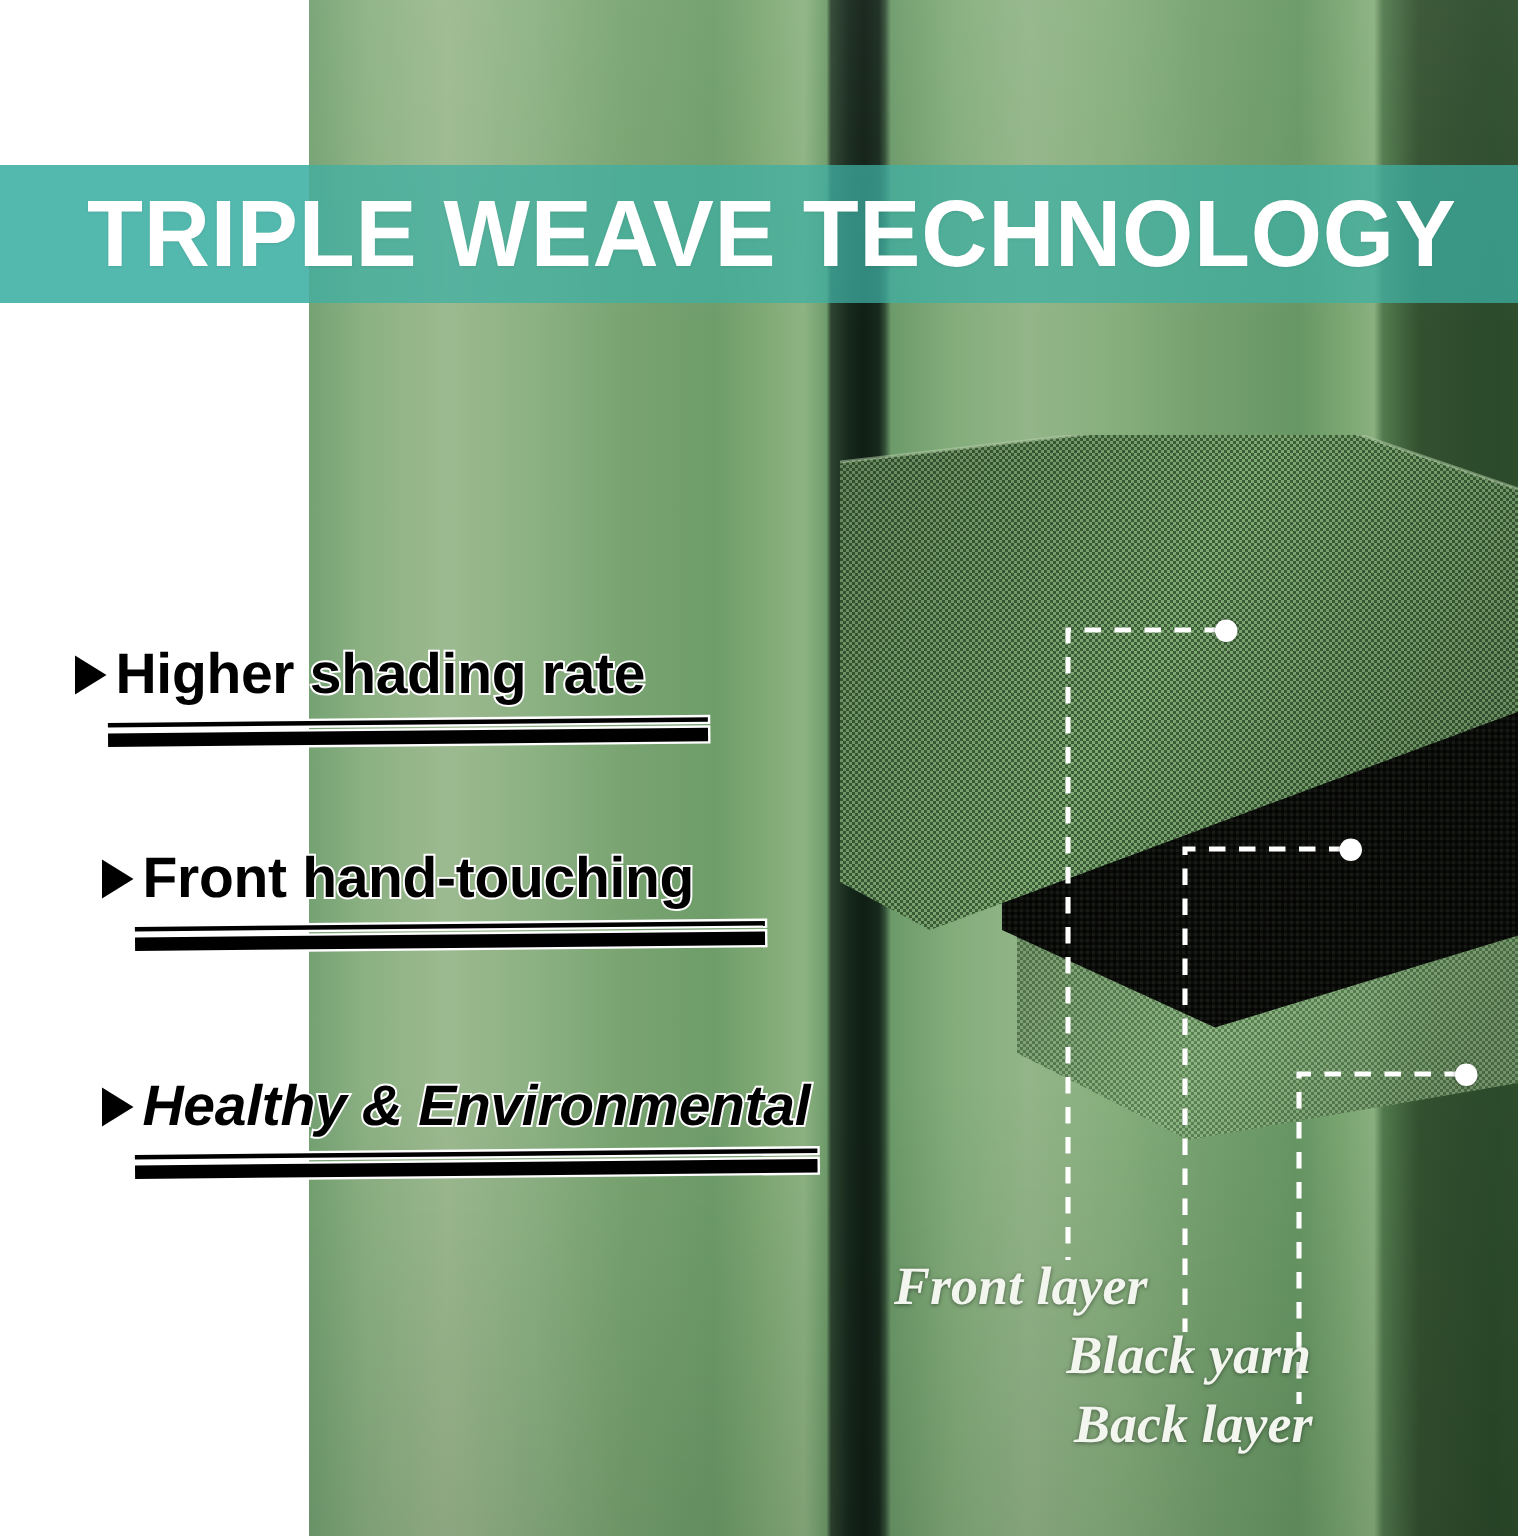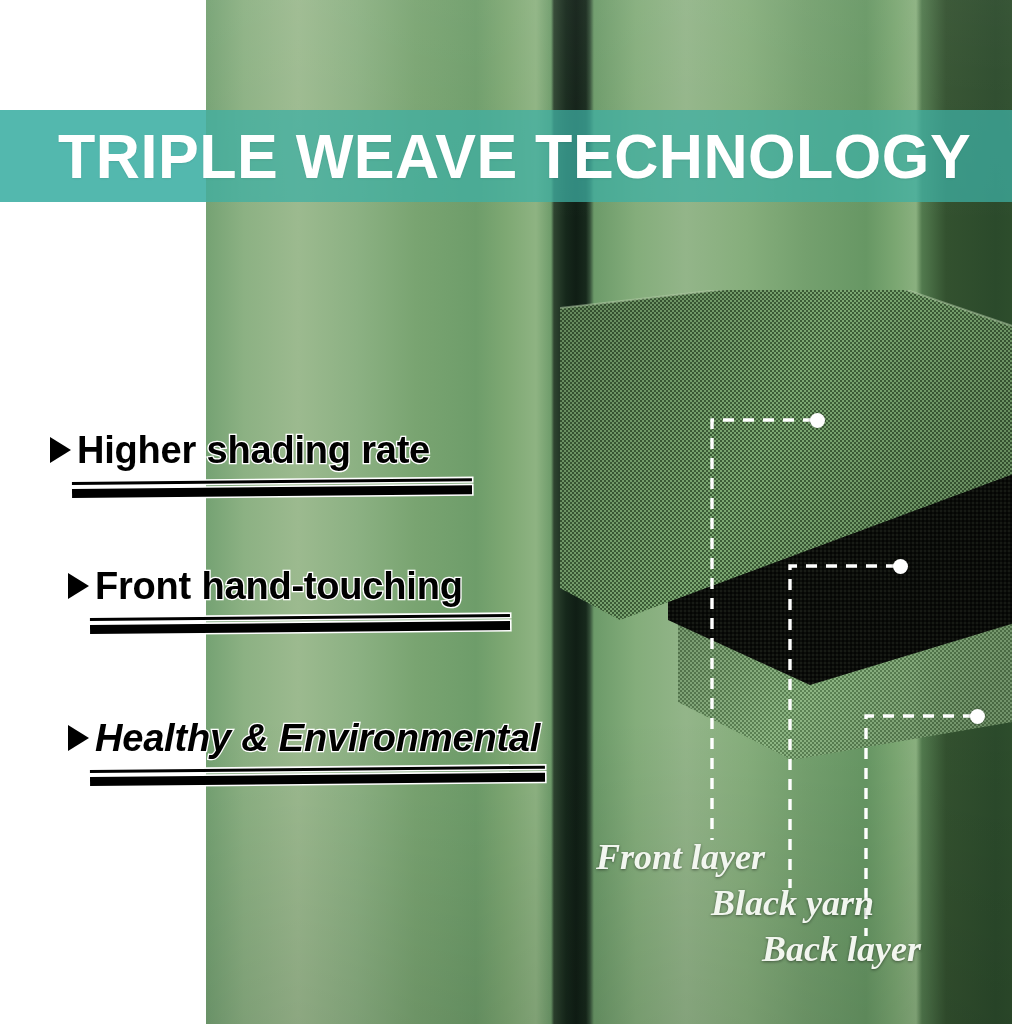--- a/index.html
+++ b/index.html
@@ -246,15 +246,15 @@
         <path d="M974 716 L866 716 L866 936"></path>
       </g>
     </svg>
     <div class="dot" style="left:810px;top:413px;"></div>
     <div class="dot" style="left:893px;top:559px;"></div>
     <div class="dot" style="left:970px;top:709px;"></div>
   </div>
 
   <div class="flabel" style="left:596px;top:836px;">Front layer</div>
   <div class="flabel" style="left:679px;top:882px;margin-left:32px;">Black yarn</div>
-  <div class="flabel" style="left:762px;top:928px;">Back layer</div>
+  <div class="flabel" style="left:716px;top:928px;">Back layer</div>
 
 </div>
 
 </body></html>

